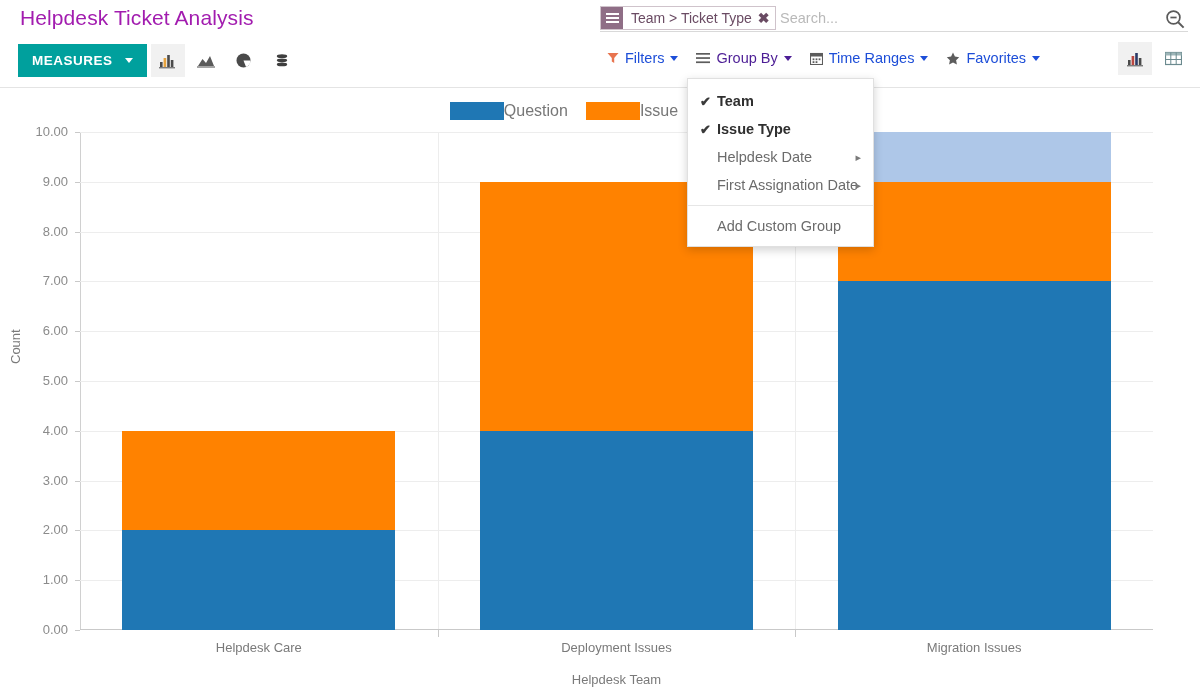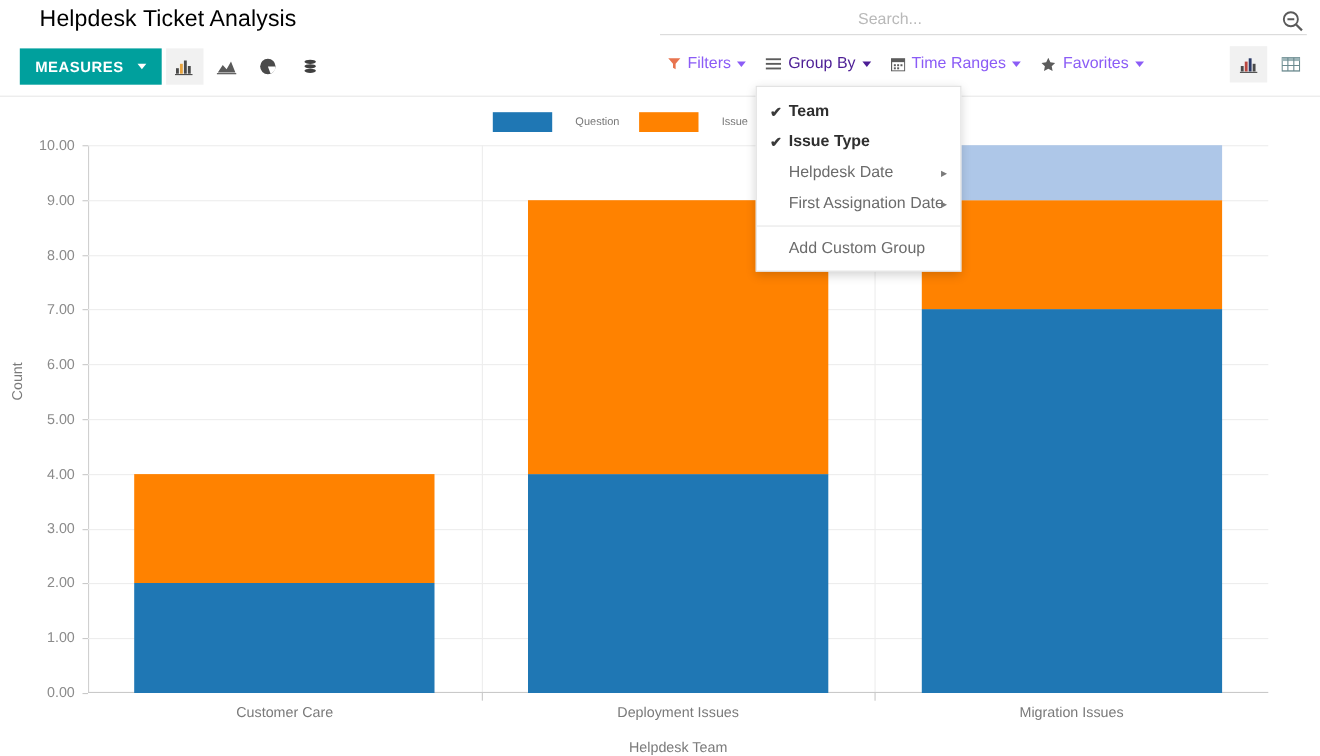--- a/index.html
+++ b/index.html
@@ -12,22 +12,22 @@
     overflow:hidden;
     position:relative;
   }
 
   
   .topbar {
     position:absolute; left:0; top:0; width:1200px; height:88px;
     background:#ffffff; border-bottom:1px solid #e4e4e4;
   }
   .page-title {
-    position:absolute; left:36px; top:6px;
-    font-size:21px; color:#000000; font-weight:400; letter-spacing:.1px;
+    position:absolute; left:20px; top:6px;
+    font-size:21px; color:#a21caf; font-weight:400; letter-spacing:.1px;
     white-space:nowrap;
   }
 
   
   .measures-row { position:absolute; left:18px; top:44px; display:flex; align-items:flex-end; }
   .measures-btn {
     background:#00a09d; color:#ffffff; border:none;
     height:33px; padding:0 14px;
     font-size:13.5px; font-weight:bold; letter-spacing:.5px;
     display:flex; align-items:center; gap:12px; cursor:pointer;
@@ -60,21 +60,21 @@
     border:none; outline:none; font-size:14.5px; color:#4d7c0f; background:transparent;
     font-family:"Liberation Sans", sans-serif;
   }
   .searchinput::placeholder { color:#b9b9b9; }
   .search-magnifier { position:absolute; right:2px; top:4px; cursor:pointer; }
 
   
   .filterrow { position:absolute; left:598px; top:48px; display:flex; align-items:center; gap:0px; }
   .fmenu {
     display:flex; align-items:center; gap:6px;
-    padding:2px 9px; font-size:14.5px; color:#8b5cf6; cursor:pointer; white-space:nowrap;
+    padding:2px 9px; font-size:14.5px; color:#1d4ed8; cursor:pointer; white-space:nowrap;
   }
   .fmenu.open { color:#4c1d95; }
   .fmenu .lbl { }
   .viewtoggle { position:absolute; right:10px; top:42px; display:flex; align-items:center; }
 
   
   .dropdown {
     position:absolute; left:687px; top:78px; width:187px;
     background:#ffffff; border:1px solid #e0e0e0;
     box-shadow:0 3px 9px rgba(0,0,0,.18);
@@ -91,21 +91,21 @@
   .dsep { height:1px; background:#e6e6e6; margin:6px 0 6px 0; }
 
   
   .chart { position:absolute; left:0; top:88px; width:1200px; height:599px; background:#fff; }
   .legend {
     position:absolute; left:0; top:14px; width:1200px;
     display:flex; justify-content:center; align-items:center; gap:0px;
   }
   .lg { display:flex; align-items:center; margin:0 9px; }
   .lg .sw { width:54px; height:18px; display:block; }
-  .lg .tx { font-size:10px; color:#777; margin-left:21px; }
+  .lg .tx { font-size:16px; color:#777; margin-left:0; }
 
   .plot {
     position:absolute; left:80px; top:44px; width:1073px; height:586px;
   }
   .gridline { position:absolute; left:0; width:1073px; height:1px; background:#ededed; }
   .axisline-y { position:absolute; left:0; top:0; width:1px; height:498px; background:#d0d0d0; }
   .axisline-x { position:absolute; left:0; top:497px; width:1073px; height:1px; background:#c9c9c9; }
   .ytick {
     position:absolute; right:1085px; width:70px; text-align:right;
     font-size:13px; color:#8b8b8b; transform:translateY(-8px);
@@ -168,20 +168,27 @@
         <ellipse cx="8" cy="3.2" rx="5.2" ry="1.9" fill="#3f3f3f"></ellipse>
         <ellipse cx="8" cy="7.3" rx="5.2" ry="1.9" fill="#3f3f3f"></ellipse>
         <ellipse cx="8" cy="11.4" rx="5.2" ry="1.9" fill="#3f3f3f"></ellipse>
       </svg>
     </div>
   </div>
 
   <div class="searchwrap">
     <div class="searchline"></div>
 
+    <div class="facet">
+      <div class="facet-ico">
+          <i></i>
+        </div>
+      <div class="facet-label">Team &gt; Ticket Type</div>
+      <div class="facet-x">✖</div>
+    </div>
 
     <input class="searchinput" type="text" placeholder="Search..." style="">
 
     <div class="search-magnifier">
       <svg width="22" height="22" viewBox="0 0 22 22">
         <circle cx="9.5" cy="9.5" r="6.4" fill="none" stroke="#5a5a5a" stroke-width="1.7"></circle>
         <line x1="6.4" y1="9.5" x2="12.6" y2="9.5" stroke="#5a5a5a" stroke-width="1.7"></line>
         <line x1="14.2" y1="14.2" x2="19.6" y2="19.6" stroke="#5a5a5a" stroke-width="2"></line>
       </svg>
     </div>
@@ -301,21 +308,21 @@
       <div class="ytickmark" style="top: 99.6px;"></div>
       <div class="ytick" style="top: 99.6px;">8.00</div>
       <div class="gridline" style="top: 49.8px;"></div>
       <div class="ytickmark" style="top: 49.8px;"></div>
       <div class="ytick" style="top: 49.8px;">9.00</div>
       <div class="gridline" style="top: 0px;"></div>
       <div class="ytickmark" style="top: 0px;"></div>
       <div class="ytick" style="top: 0px;">10.00</div>
       <div class="seg" style="left: 42.3333px; top: 398.4px; width: 273px; height: 99.6px; background: rgb(31, 119, 180);"></div>
       <div class="seg" style="left: 42.3333px; top: 298.8px; width: 273px; height: 99.6px; background: rgb(255, 130, 0);"></div>
-      <div class="xtick" style="left: 178.833px;">Customer Care</div>
+      <div class="xtick" style="left: 178.833px;">Helpdesk Care</div>
       <div class="seg" style="left: 400px; top: 298.8px; width: 273px; height: 199.2px; background: rgb(31, 119, 180);"></div>
       <div class="seg" style="left: 400px; top: 49.8px; width: 273px; height: 249px; background: rgb(255, 130, 0);"></div>
       <div class="xtick" style="left: 536.5px;">Deployment Issues</div>
       <div class="xtickmark" style="left: 357.667px;"></div>
       <div class="seg" style="left: 757.667px; top: 149.4px; width: 273px; height: 348.6px; background: rgb(31, 119, 180);"></div>
       <div class="seg" style="left: 757.667px; top: 49.8px; width: 273px; height: 99.6px; background: rgb(255, 130, 0);"></div>
       <div class="seg" style="left: 757.667px; top: 0px; width: 273px; height: 49.8px; background: rgb(174, 199, 232);"></div>
       <div class="xtick" style="left: 894.167px;">Migration Issues</div>
       <div class="xtickmark" style="left: 715.333px;"></div>
     </div>

